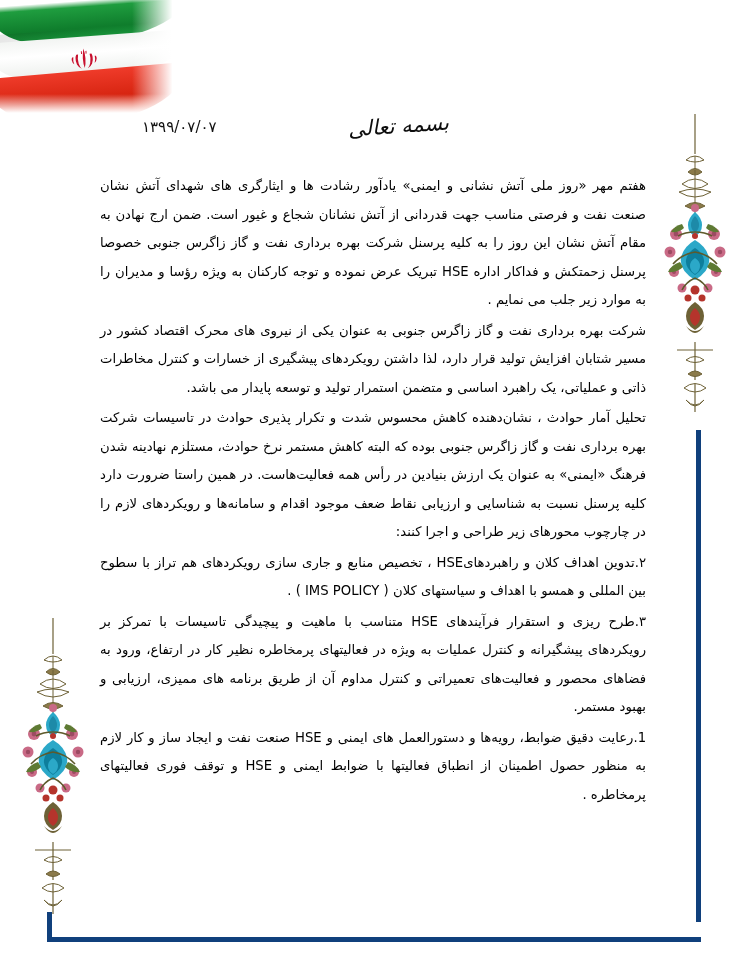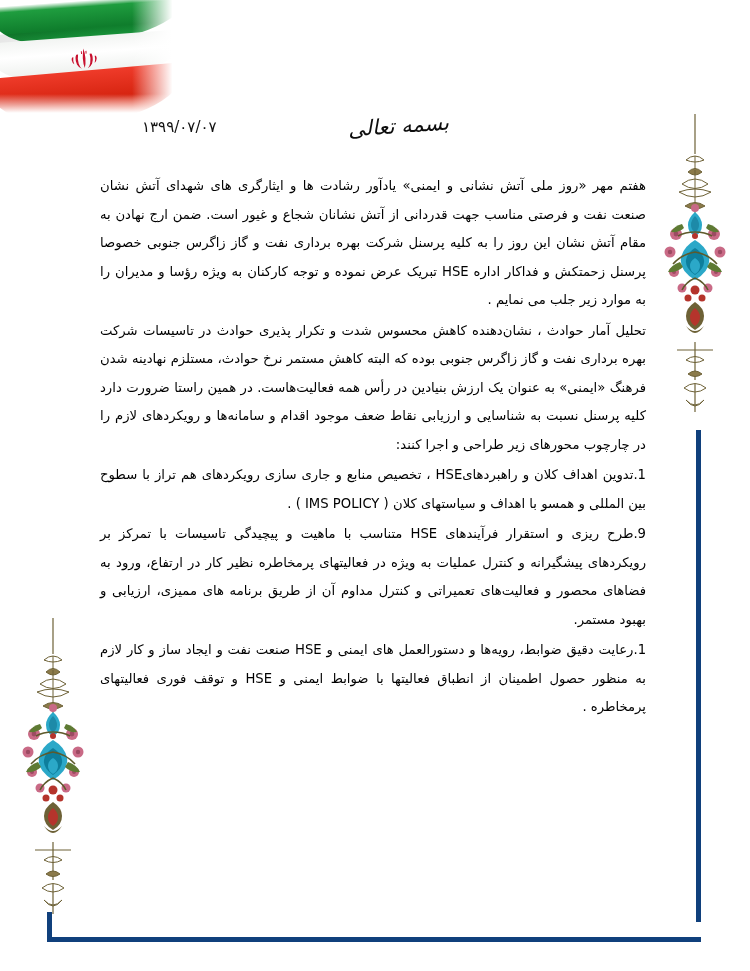--- a/index.html
+++ b/index.html
@@ -351,19 +351,20 @@
       <path d="M34 208 q9 10 18 0 q-9 14-18 0z" fill="#6d6136"></path>
     </g>
   </svg>
 
   <div class="rule rule-right"></div>
   <div class="rule rule-left"></div>
   <div class="rule rule-bottom"></div>
 
   <div class="body-text">
     <p class="para">هفتم مهر «روز ملی آتش نشانی و ایمنی» یادآور رشادت ها و ایثارگری های شهدای آتش نشان صنعت نفت و فرصتی مناسب جهت قدردانی از آتش نشانان شجاع و غیور است. ضمن ارج نهادن به مقام آتش نشان این روز را به کلیه پرسنل شرکت بهره برداری نفت و گاز زاگرس جنوبی خصوصا پرسنل زحمتکش و فداکار اداره HSE تبریک عرض نموده و توجه کارکنان به ویژه رؤسا و مدیران را به موارد زیر جلب می نمایم .</p>
+    <p class="para">شرکت بهره برداری نفت و گاز زاگرس جنوبی به عنوان یکی از نیروی های محرک اقتصاد کشور در مسیر شتابان افزایش تولید قرار دارد، لذا داشتن رویکردهای پیشگیری از خسارات و کنترل مخاطرات ذاتی و عملیاتی، یک راهبرد اساسی و متضمن استمرار تولید و توسعه پایدار می باشد.</p>
     <p class="para">تحلیل آمار حوادث ، نشان‌دهنده کاهش محسوس شدت و تکرار پذیری حوادث در تاسیسات شرکت بهره برداری نفت و گاز زاگرس جنوبی بوده که البته کاهش مستمر نرخ حوادث، مستلزم نهادینه شدن فرهنگ «ایمنی» به عنوان یک ارزش بنیادین در رأس همه فعالیت‌هاست. در همین راستا ضرورت دارد کلیه پرسنل نسبت به شناسایی و ارزیابی نقاط ضعف موجود اقدام و سامانه‌ها و رویکردهای لازم را در چارچوب محورهای زیر طراحی و اجرا کنند:</p>
-    <p class="list-item">1.تدوین اهداف کلان و راهبردهایHSE ، تخصیص منابع و جاری سازی رویکردهای هم تراز با سطوح بین المللی و همسو با اهداف و سیاستهای کلان ( IMS POLICY ) .</p>
-    <p class="list-item">9.طرح ریزی و استقرار فرآیندهای HSE متناسب با ماهیت و پیچیدگی تاسیسات با تمرکز بر رویکردهای پیشگیرانه و کنترل عملیات به ویژه در فعالیتهای پرمخاطره نظیر کار در ارتفاع، ورود به فضاهای محصور و فعالیت‌های تعمیراتی و کنترل مداوم آن از طریق برنامه های ممیزی، ارزیابی و بهبود مستمر.</p>
+    <p class="list-item">۲.تدوین اهداف کلان و راهبردهایHSE ، تخصیص منابع و جاری سازی رویکردهای هم تراز با سطوح بین المللی و همسو با اهداف و سیاستهای کلان ( IMS POLICY ) .</p>
+    <p class="list-item">۳.طرح ریزی و استقرار فرآیندهای HSE متناسب با ماهیت و پیچیدگی تاسیسات با تمرکز بر رویکردهای پیشگیرانه و کنترل عملیات به ویژه در فعالیتهای پرمخاطره نظیر کار در ارتفاع، ورود به فضاهای محصور و فعالیت‌های تعمیراتی و کنترل مداوم آن از طریق برنامه های ممیزی، ارزیابی و بهبود مستمر.</p>
     <p class="list-item">1.رعایت دقیق ضوابط، رویه‌ها و دستورالعمل های ایمنی و HSE صنعت نفت و ایجاد ساز و کار لازم به منظور حصول اطمینان از انطباق فعالیتها با ضوابط ایمنی و HSE و توقف فوری فعالیتهای پرمخاطره .</p>
   </div>
 
 </div>
 
 </body></html>

